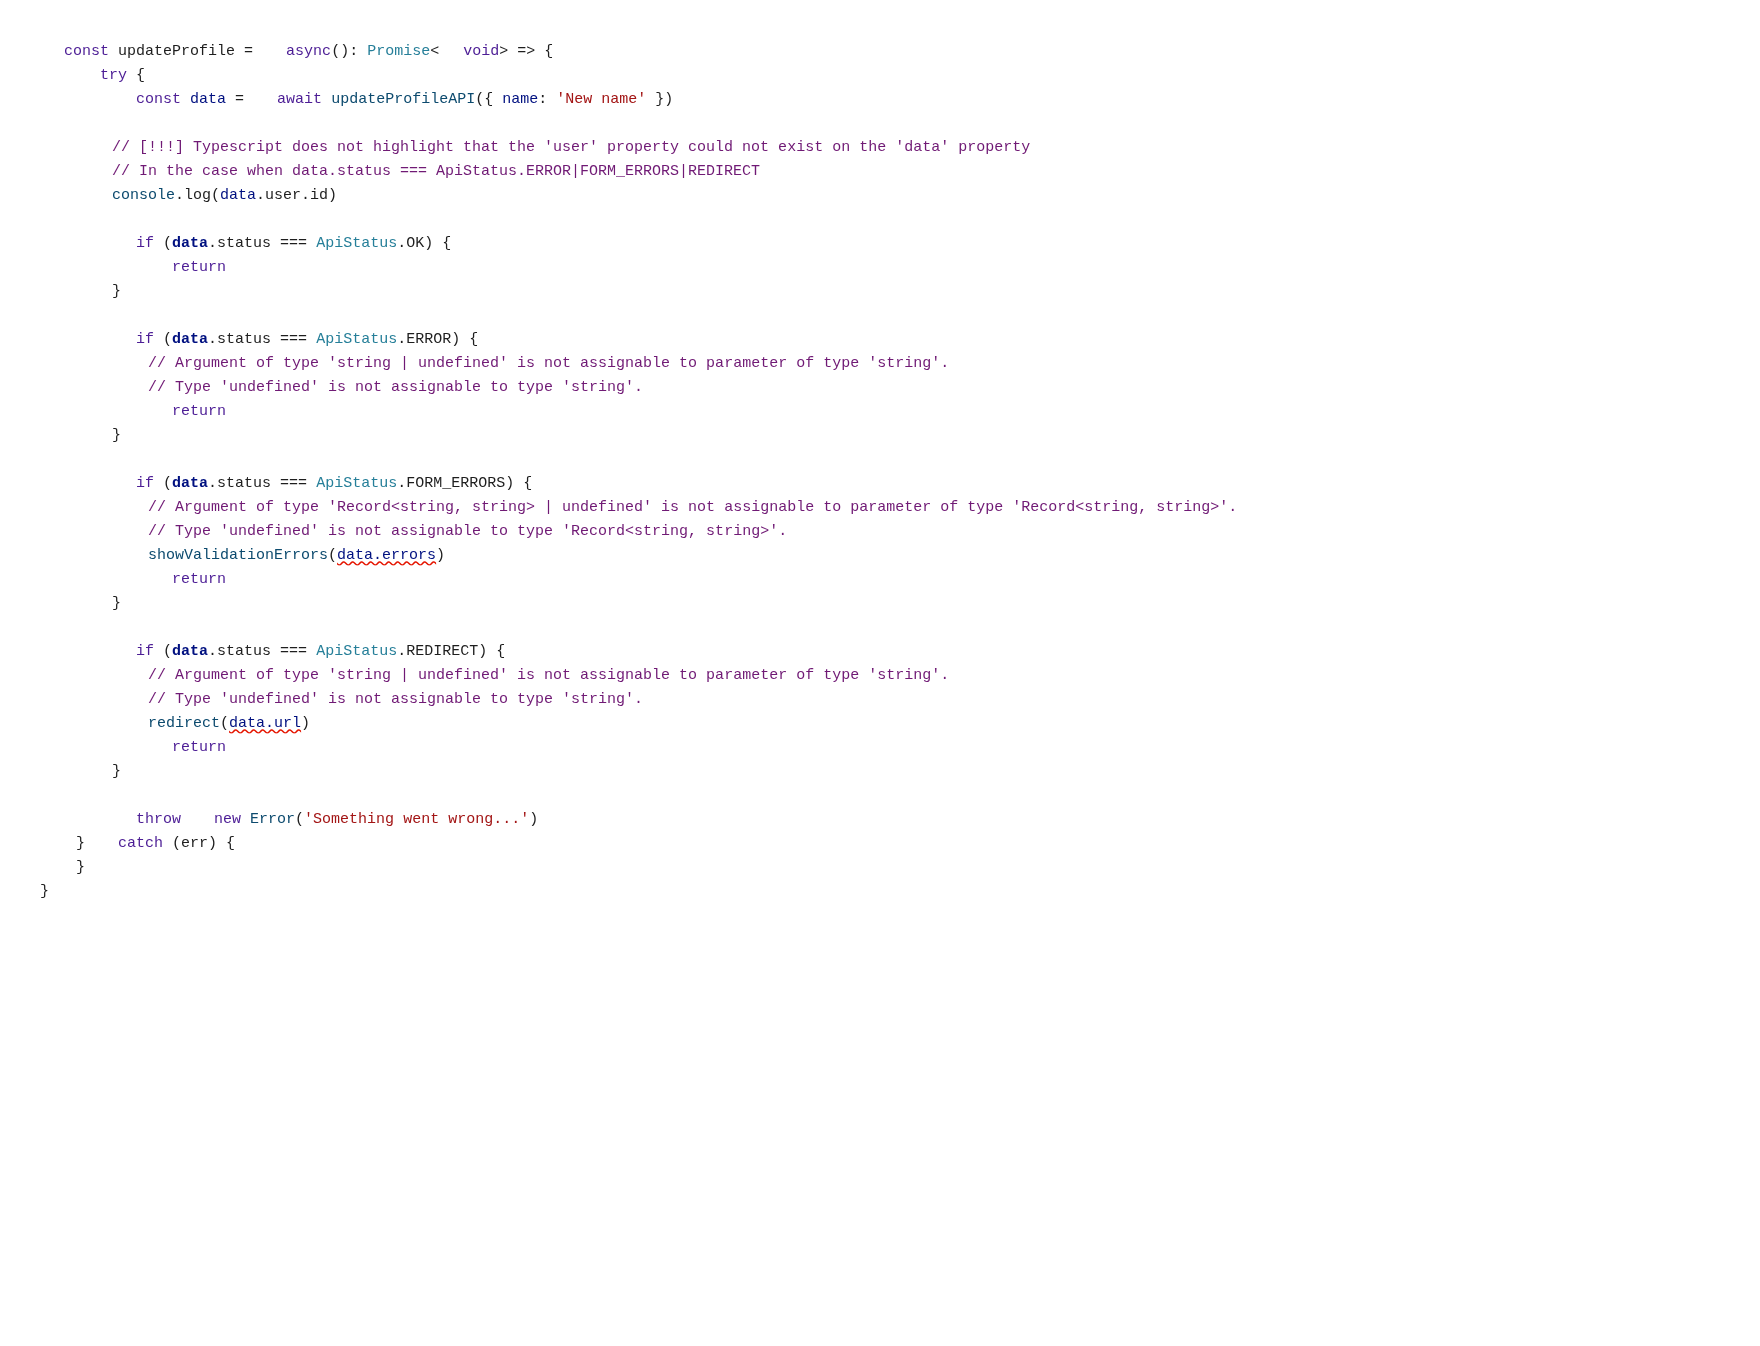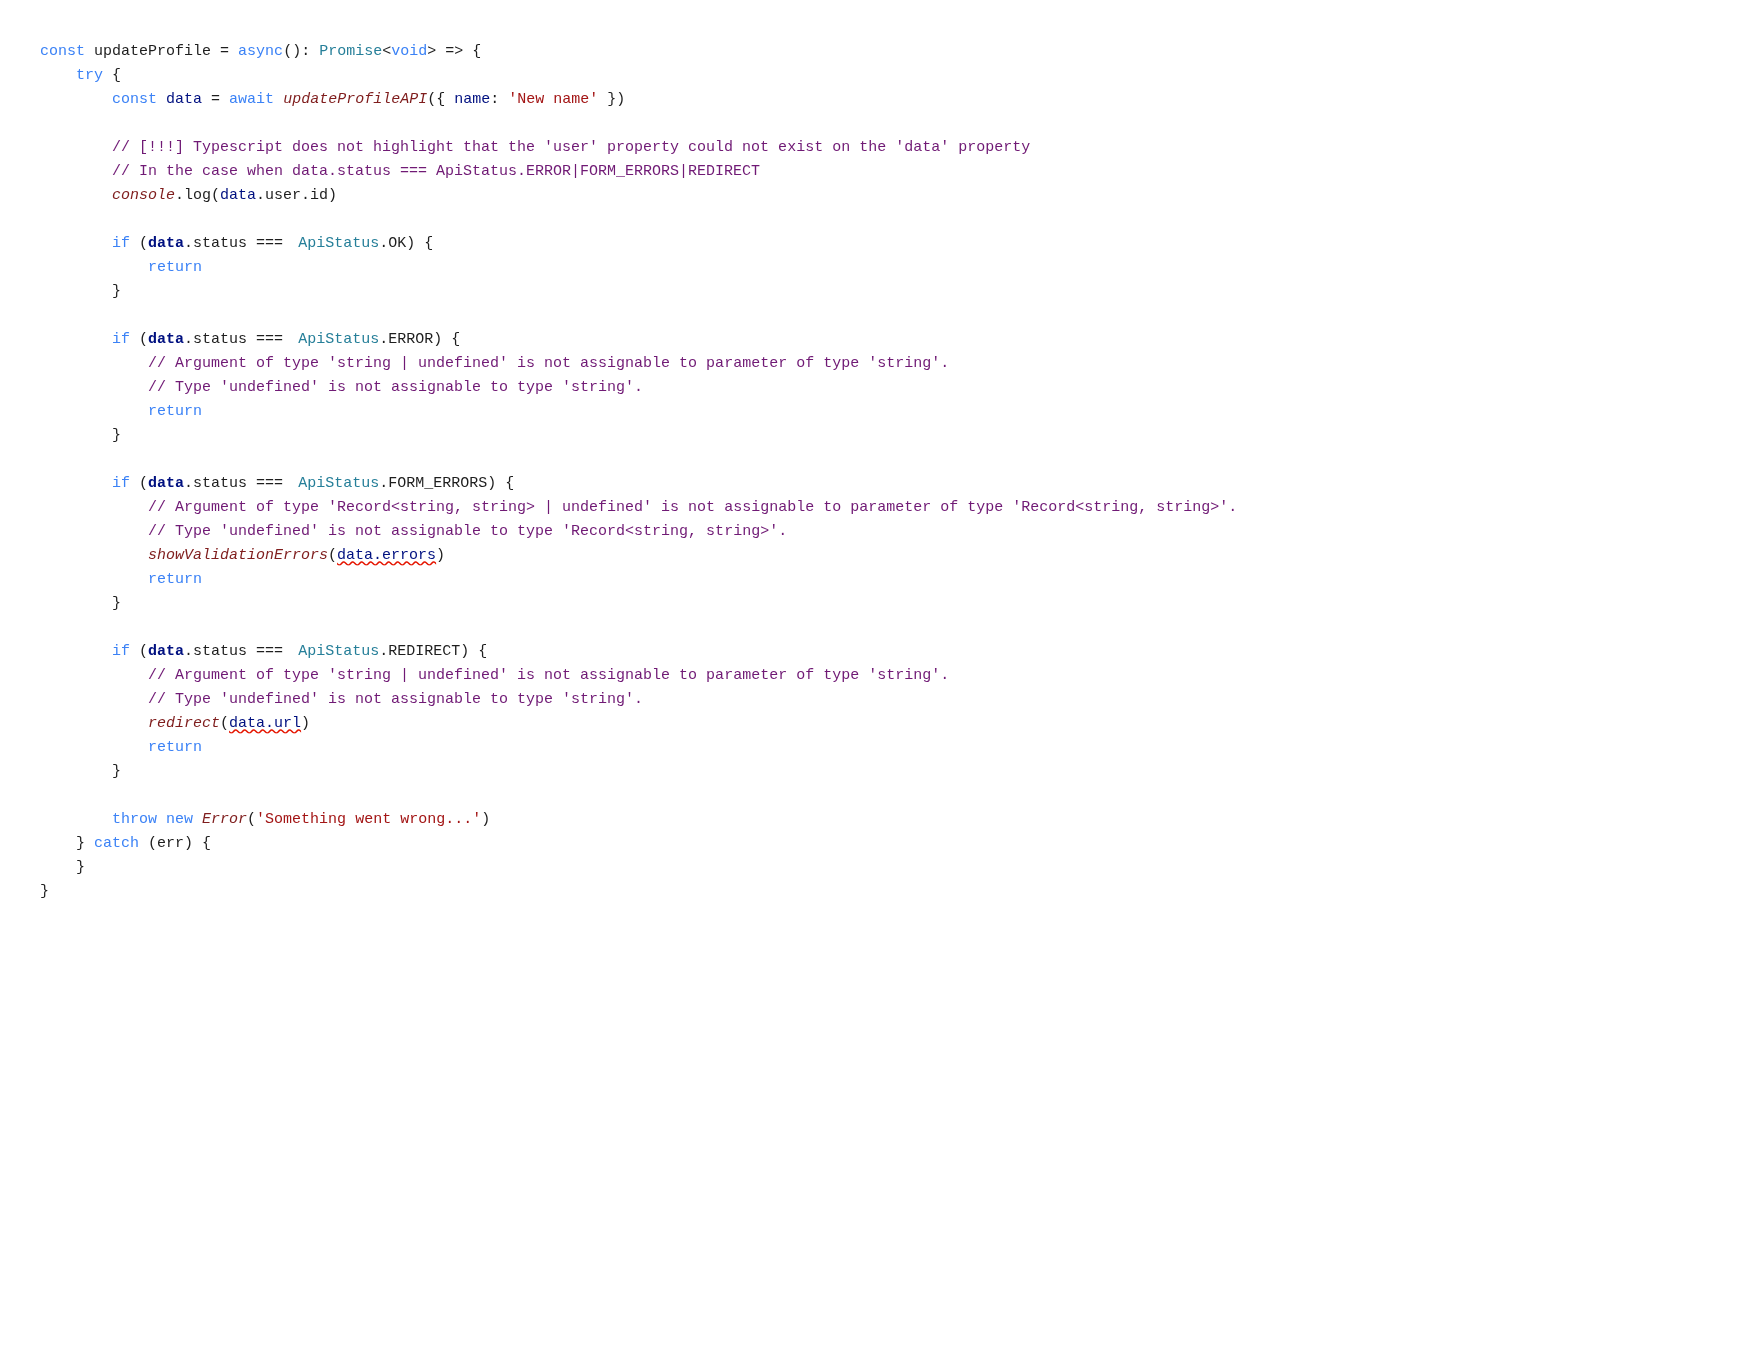--- a/index.html
+++ b/index.html
@@ -27,23 +27,23 @@
     .code-line {
       white-space: pre;
       display: block;
       padding: 0 10px;
       min-height: 1.6em;
     } 
     .type { color: #267f99; } 
     .str { color: #a31515; } 
     .comment { color: #701a75; margin-top: 8px; } 
     .plain { color: #1e1e1e; }
-    .blue-kw { color: #3b82f6; }
-    .api-status { color: #267f99; margin-left: 6px; }
-    .func-call { color: #7f1d1d; font-style: italic; }
+    .blue-kw { color: #4c1d95; margin-left: 24px; }
+    .api-status { color: #267f99; }
+    .func-call { color: #0c4a6e; }
     .param { color: #001080; }
     .error-underline {
       text-decoration: underline wavy #e51400;
       text-decoration-skip-ink: none;
     }
     .bold { font-weight: bold; }
   </style>
 </head>
 <body>
 

